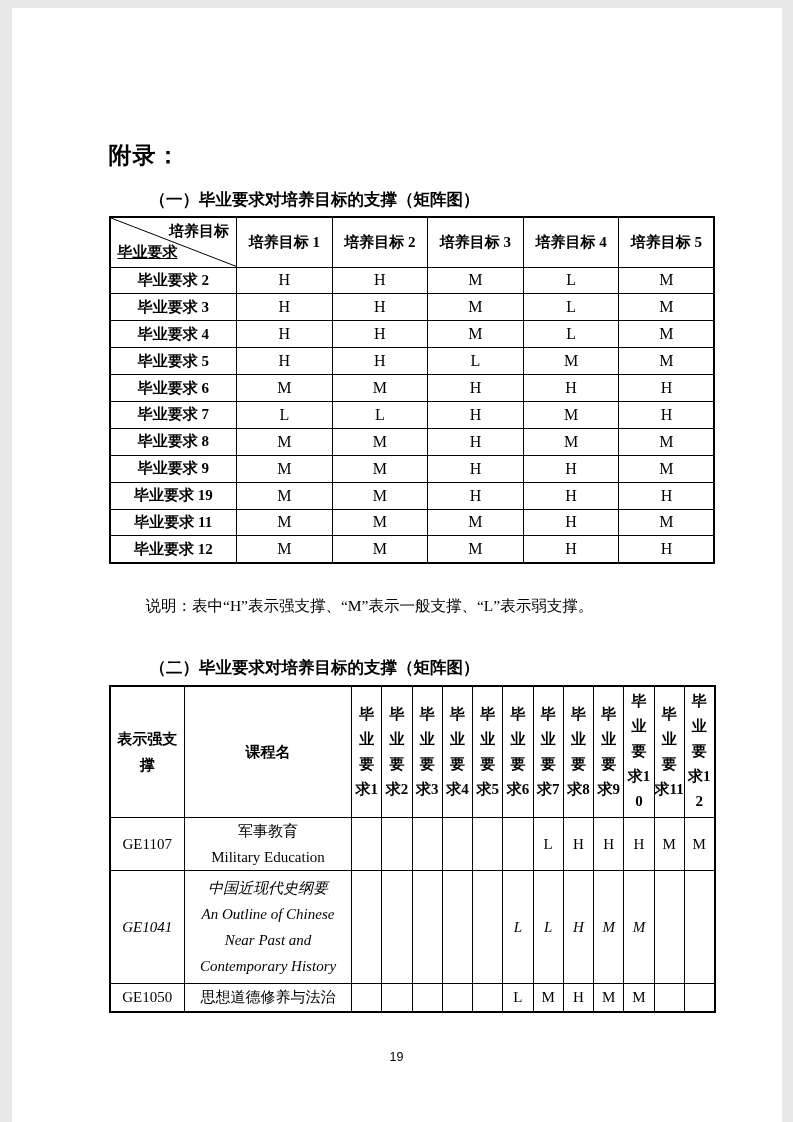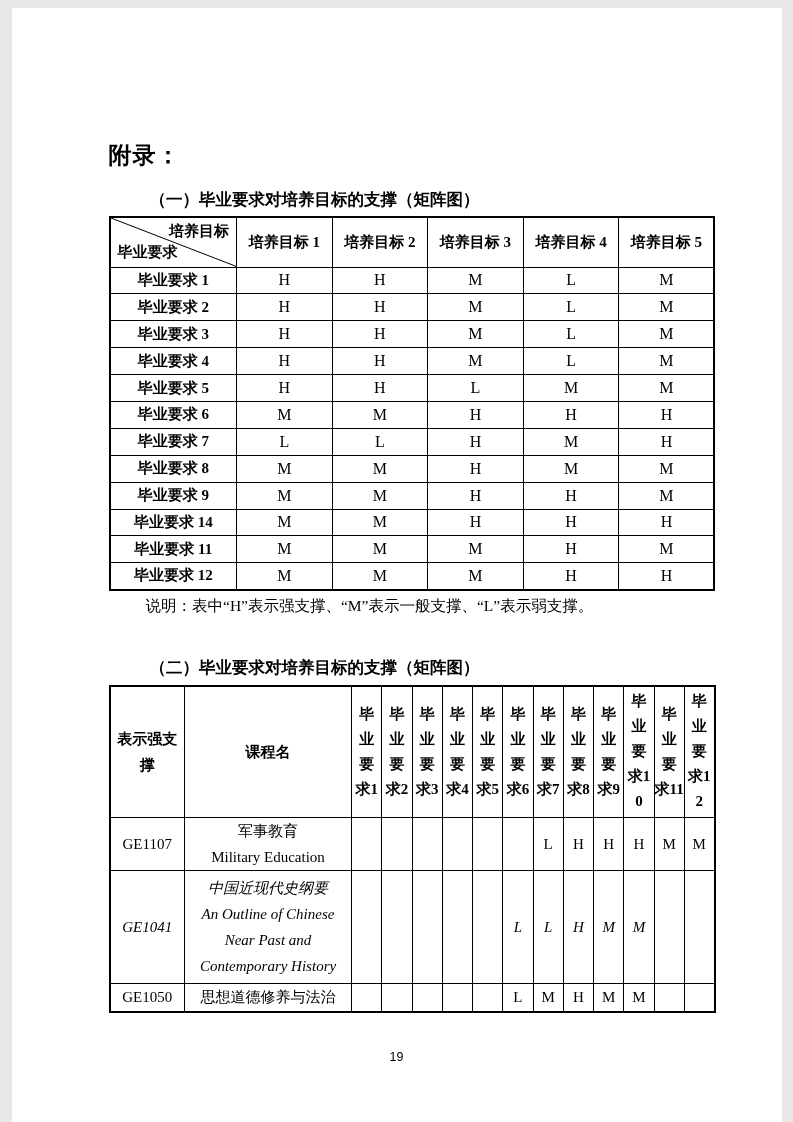--- a/index.html
+++ b/index.html
@@ -49,21 +49,21 @@
     width: 605px;
     border: 2px solid #000000;
   }
   .t1 .hrow td { height: 50px; font-weight: 700; }
   .t1 .drow td { height: 26.9px; }
   .t1 .row-label { font-weight: 700; }
   .t1 .val { font-size: 16px; }
   .corner-cell { position: relative; padding: 16px; }
   .corner-cell svg { position: absolute; left: 0; top: 0; width: 100%; height: 100%; display: block; }
   .corner-top { position: absolute; top: 4px; right: 7px; font-weight: 700; }
-  .corner-bottom { position: absolute; bottom: 5px; left: 7px; font-weight: 700; }
+  .corner-bottom { position: absolute; bottom: 5px; left: 7px; font-weight: 700; text-decoration: underline; }
   .note {
     position: absolute;
     left: 134px;
     top: 588px;
     font-size: 15.5px;
   }
   .t2 {
     left: 97px;
     top: 677px;
     width: 605px;
@@ -117,28 +117,20 @@
           <span class="corner-top">培养目标</span>
           <span class="corner-bottom">毕业要求</span>
         </td>
         <td>培养目标 1</td>
         <td>培养目标 2</td>
         <td>培养目标 3</td>
         <td>培养目标 4</td>
         <td>培养目标 5</td>
       </tr>
       <tr class="drow">
-        <td class="row-label">毕业要求 1</td>
-        <td class="val">H</td>
-        <td class="val">H</td>
-        <td class="val">M</td>
-        <td class="val">L</td>
-        <td class="val">M</td>
-      </tr>
-      <tr class="drow">
         <td class="row-label">毕业要求 2</td>
         <td class="val">H</td>
         <td class="val">H</td>
         <td class="val">M</td>
         <td class="val">L</td>
         <td class="val">M</td>
       </tr>
       <tr class="drow">
         <td class="row-label">毕业要求 3</td>
         <td class="val">H</td>
@@ -189,21 +181,21 @@
       </tr>
       <tr class="drow">
         <td class="row-label">毕业要求 9</td>
         <td class="val">M</td>
         <td class="val">M</td>
         <td class="val">H</td>
         <td class="val">H</td>
         <td class="val">M</td>
       </tr>
       <tr class="drow">
-        <td class="row-label">毕业要求 14</td>
+        <td class="row-label">毕业要求 19</td>
         <td class="val">M</td>
         <td class="val">M</td>
         <td class="val">H</td>
         <td class="val">H</td>
         <td class="val">H</td>
       </tr>
       <tr class="drow">
         <td class="row-label">毕业要求 11</td>
         <td class="val">M</td>
         <td class="val">M</td>

